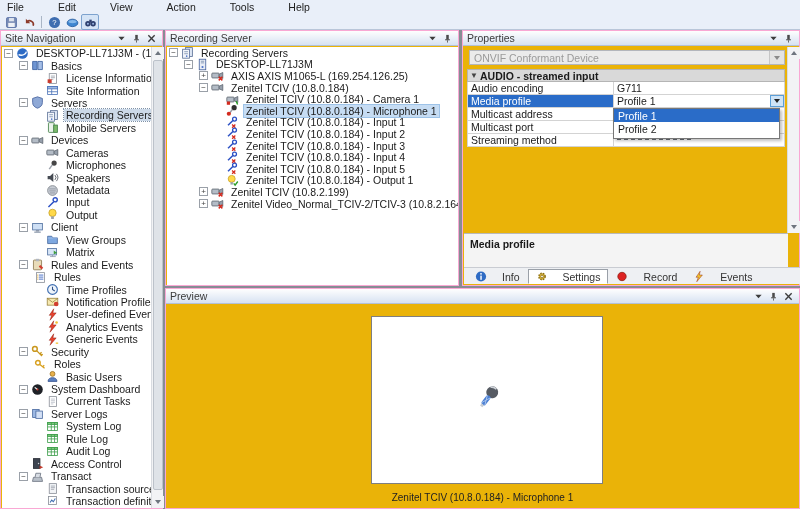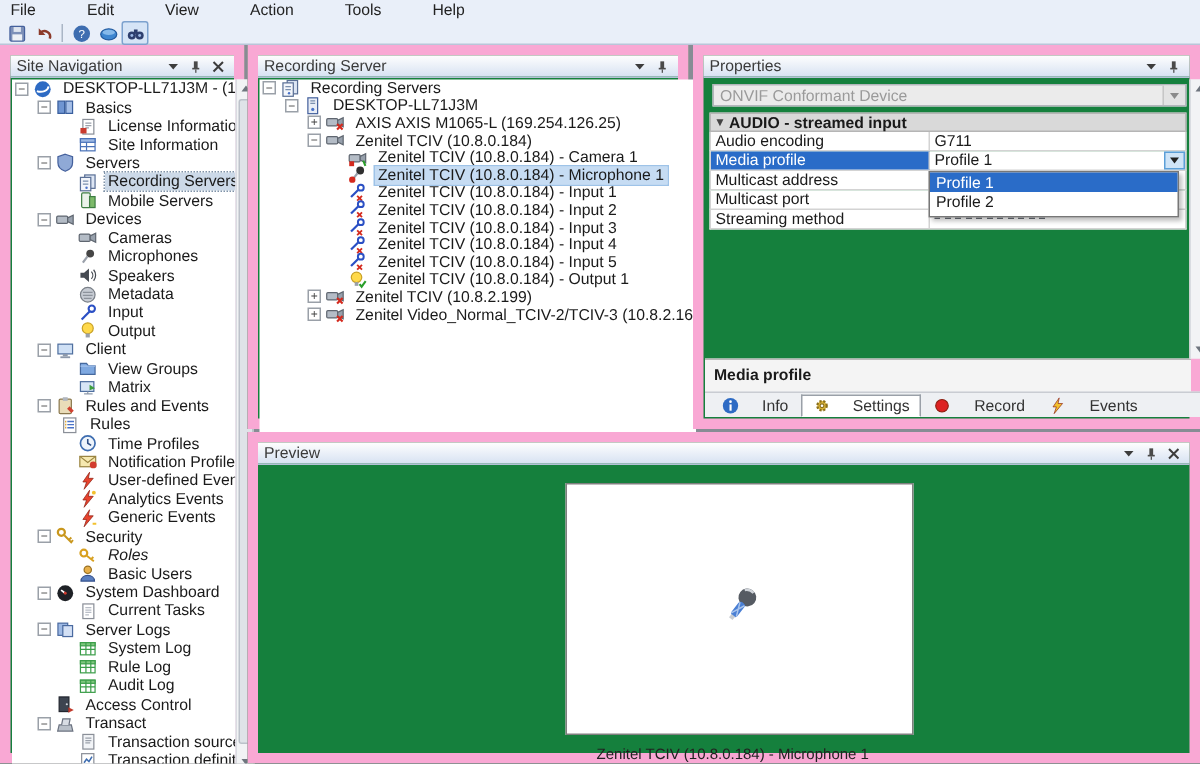--- a/index.html
+++ b/index.html
@@ -9,21 +9,21 @@
   
   #topstrip { position:absolute; left:0; top:0; width:800px; height:30px; background:#e9eff9; border-bottom:1px solid #b9c6d9; }
   #menubar { display:flex; height:14px; align-items:center;gap:20px; }
   .menu-item { padding:0 7px; font-size:10.5px; color:#222; cursor:default; }
   #toolbar { display:flex; height:16px; align-items:center; padding-left:2px; }
   .tbtn { width:18px; height:16px; display:flex; align-items:center; justify-content:center; }
   .tbtn.boxed { border:1px solid #7da2ce; background:#d5e4f6; border-radius:2px; }
   .tsep { width:1px; height:12px; background:#aab6c6; margin:0 3px; }
 
   
-  .panel { position:absolute; background:#15803d; border:7px solid #f9a8d4; }
+  .panel { position:absolute; background:#eab308; border:1px solid #f9a8d4; }
   .ptitle { height:15px; background:linear-gradient(#fefefe,#d7e2f2); border-bottom:1px solid #b3c1d6;
             display:flex; align-items:center; padding:0 4px; color:#3b3b3b; font-size:10.5px; }
   .ptitle .spacer { flex:1; }
   .ticon { width:13px; height:11px; display:flex; align-items:center; justify-content:center; margin-left:2px; }
 
   
   .tree { position:absolute; overflow:hidden; background:#fff; }
   .trow { display:flex; align-items:center; white-space:nowrap; cursor:default; }
   .trow .exp { width:9px; height:9px; border:1px solid #9aa0a8; background:#fff; font-size:8px; line-height:7px;
                text-align:center; color:#444; margin-right:3px; flex:none; }
@@ -406,21 +406,21 @@
       <div class="trow" style="height: 12.45px; padding-left: 17px;">
         <span class="exp">−</span>
         <span class="ticn">
           <svg width="13" height="13" viewBox="0 0 16 16">
             <circle cx="4.8" cy="4.8" r="2.9" fill="none" stroke="#c9971d" stroke-width="1.8"></circle>
             <path d="M7.2 7.2L13.5 13.5M11 11l2-2M12.8 12.8l1.6-1.6" stroke="#c9971d" stroke-width="1.6"></path>
           </svg>
         </span>
         <span class="lbl">Security</span>
       </div>
-      <div class="trow" style="height: 12.45px; padding-left: 32px; font-style: italic;">
+      <div class="trow" style="height: 12.45px; padding-left: 20px;">
         <span class="noexp"></span>
         <span class="ticn">
           <svg width="13" height="13" viewBox="0 0 16 16">
             <circle cx="4.8" cy="5.8" r="2.8" fill="none" stroke="#d8a01f" stroke-width="1.8"></circle>
             <path d="M7.2 8L13 12.5M10.8 10.8l1.8-1.8" stroke="#d8a01f" stroke-width="1.6"></path>
           </svg>
         </span>
         <span class="lbl">Roles</span>
       </div>
       <div class="trow" style="height: 12.45px; padding-left: 32px;">

